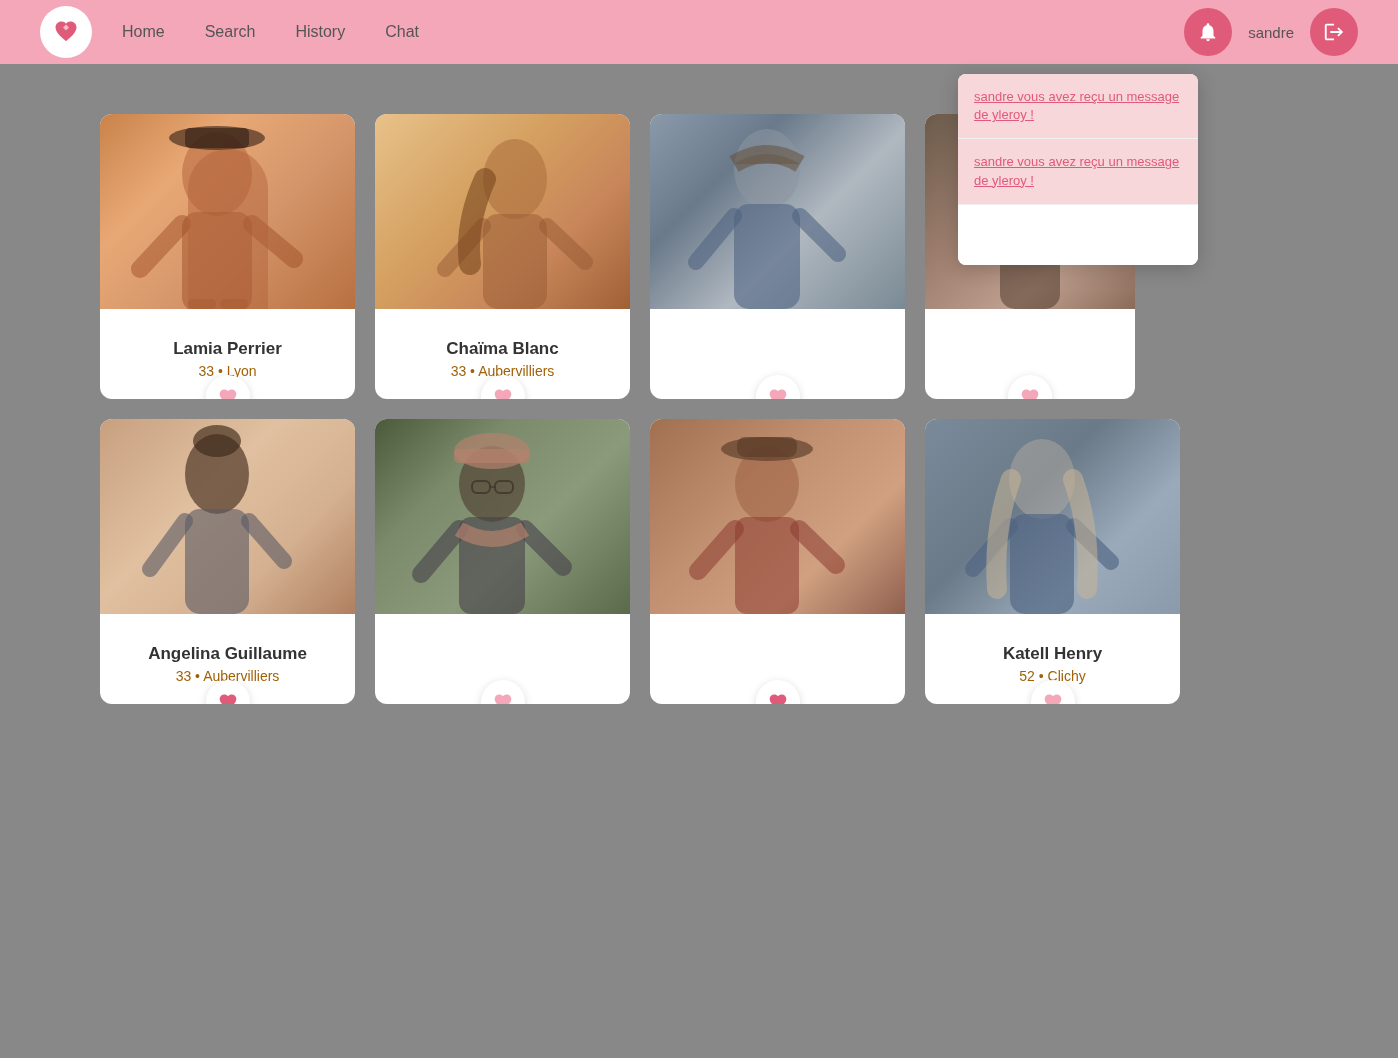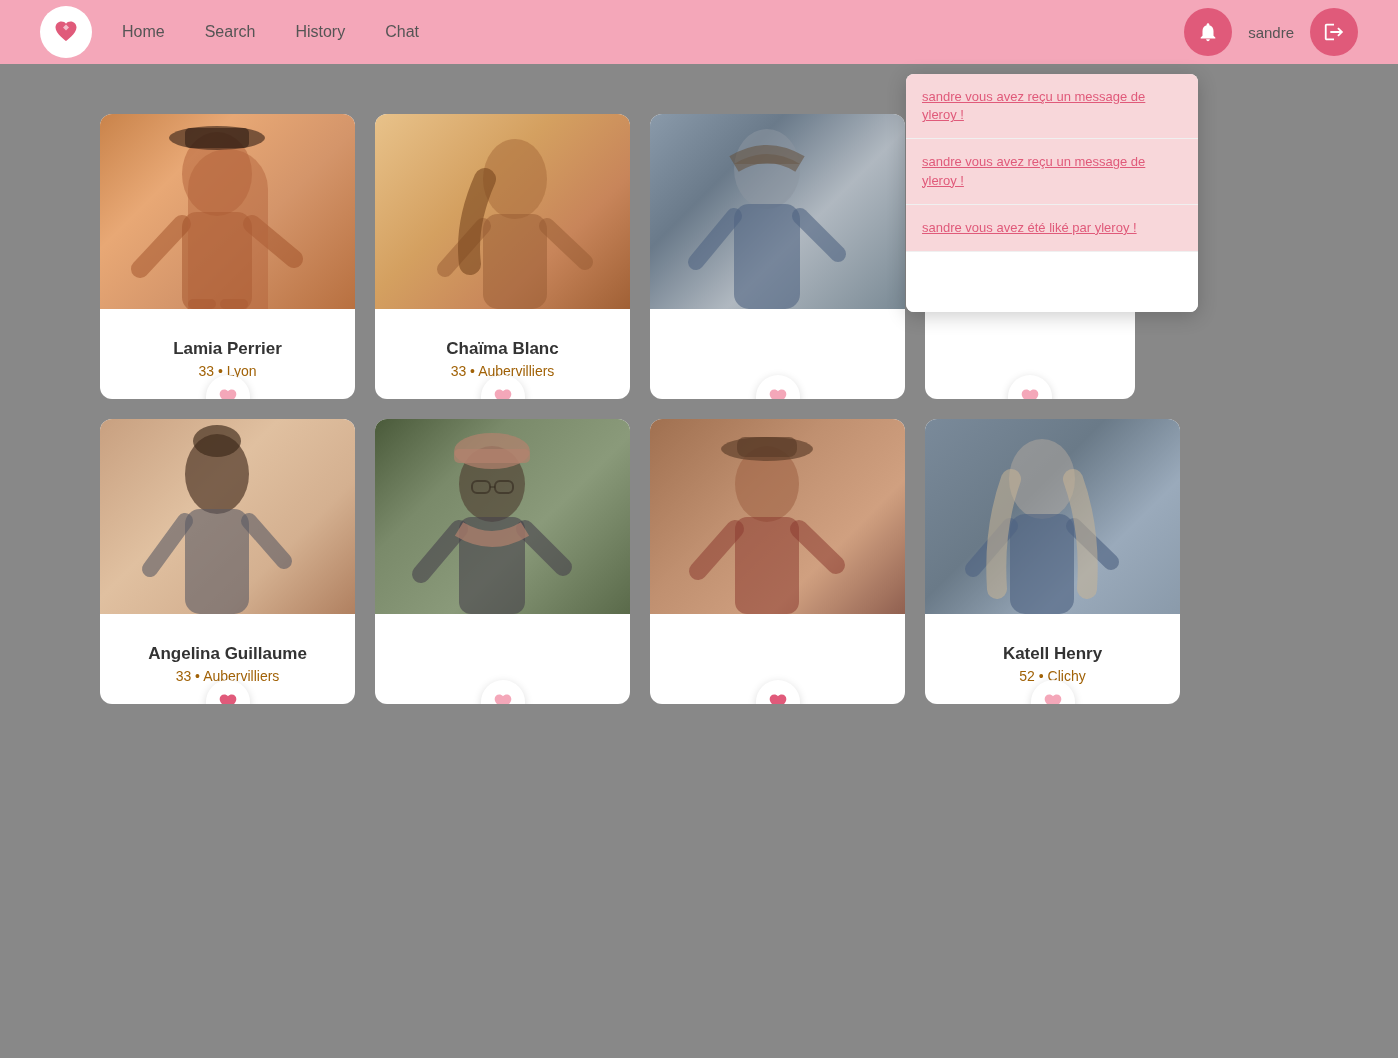--- a/index.html
+++ b/index.html
@@ -85,21 +85,21 @@
       min-height: calc(1058px - 64px);
       padding: 30px 100px;
       position: relative;
     }
 
     
     .notif-dropdown {
       position: absolute;
       top: 10px;
       right: 200px;
-      width: 292px;
+      width: 240px;
       background: white;
       border-radius: 8px;
       box-shadow: 0 4px 20px rgba(0,0,0,0.2);
       z-index: 200;
       overflow: hidden;
     }
     .notif-item {
       padding: 14px 16px;
       border-bottom: 1px solid #f0f0f0;
       background: #f8d7da;
@@ -229,23 +229,20 @@
 
 <div class="main-content">
 
   <div class="notif-dropdown">
     <div class="notif-item">
       <a class="notif-link">sandre vous avez reçu un message de yleroy !</a>
     </div>
     <div class="notif-item">
       <a class="notif-link">sandre vous avez reçu un message de yleroy !</a>
     </div>
-    <div class="notif-item">
-      <a class="notif-link">sandre vous avez été liké par yleroy !</a>
-    </div>
     <div class="notif-item empty"></div>
   </div>
 
   <div class="cards-container">
 
     <div class="cards-row">
 
       <div class="profile-card">
         <div class="card-image photo-1">
           <svg width="235" height="195" viewBox="0 0 235 195" xmlns="http://www.w3.org/2000/svg" style="position:absolute;top:0;left:0;">

